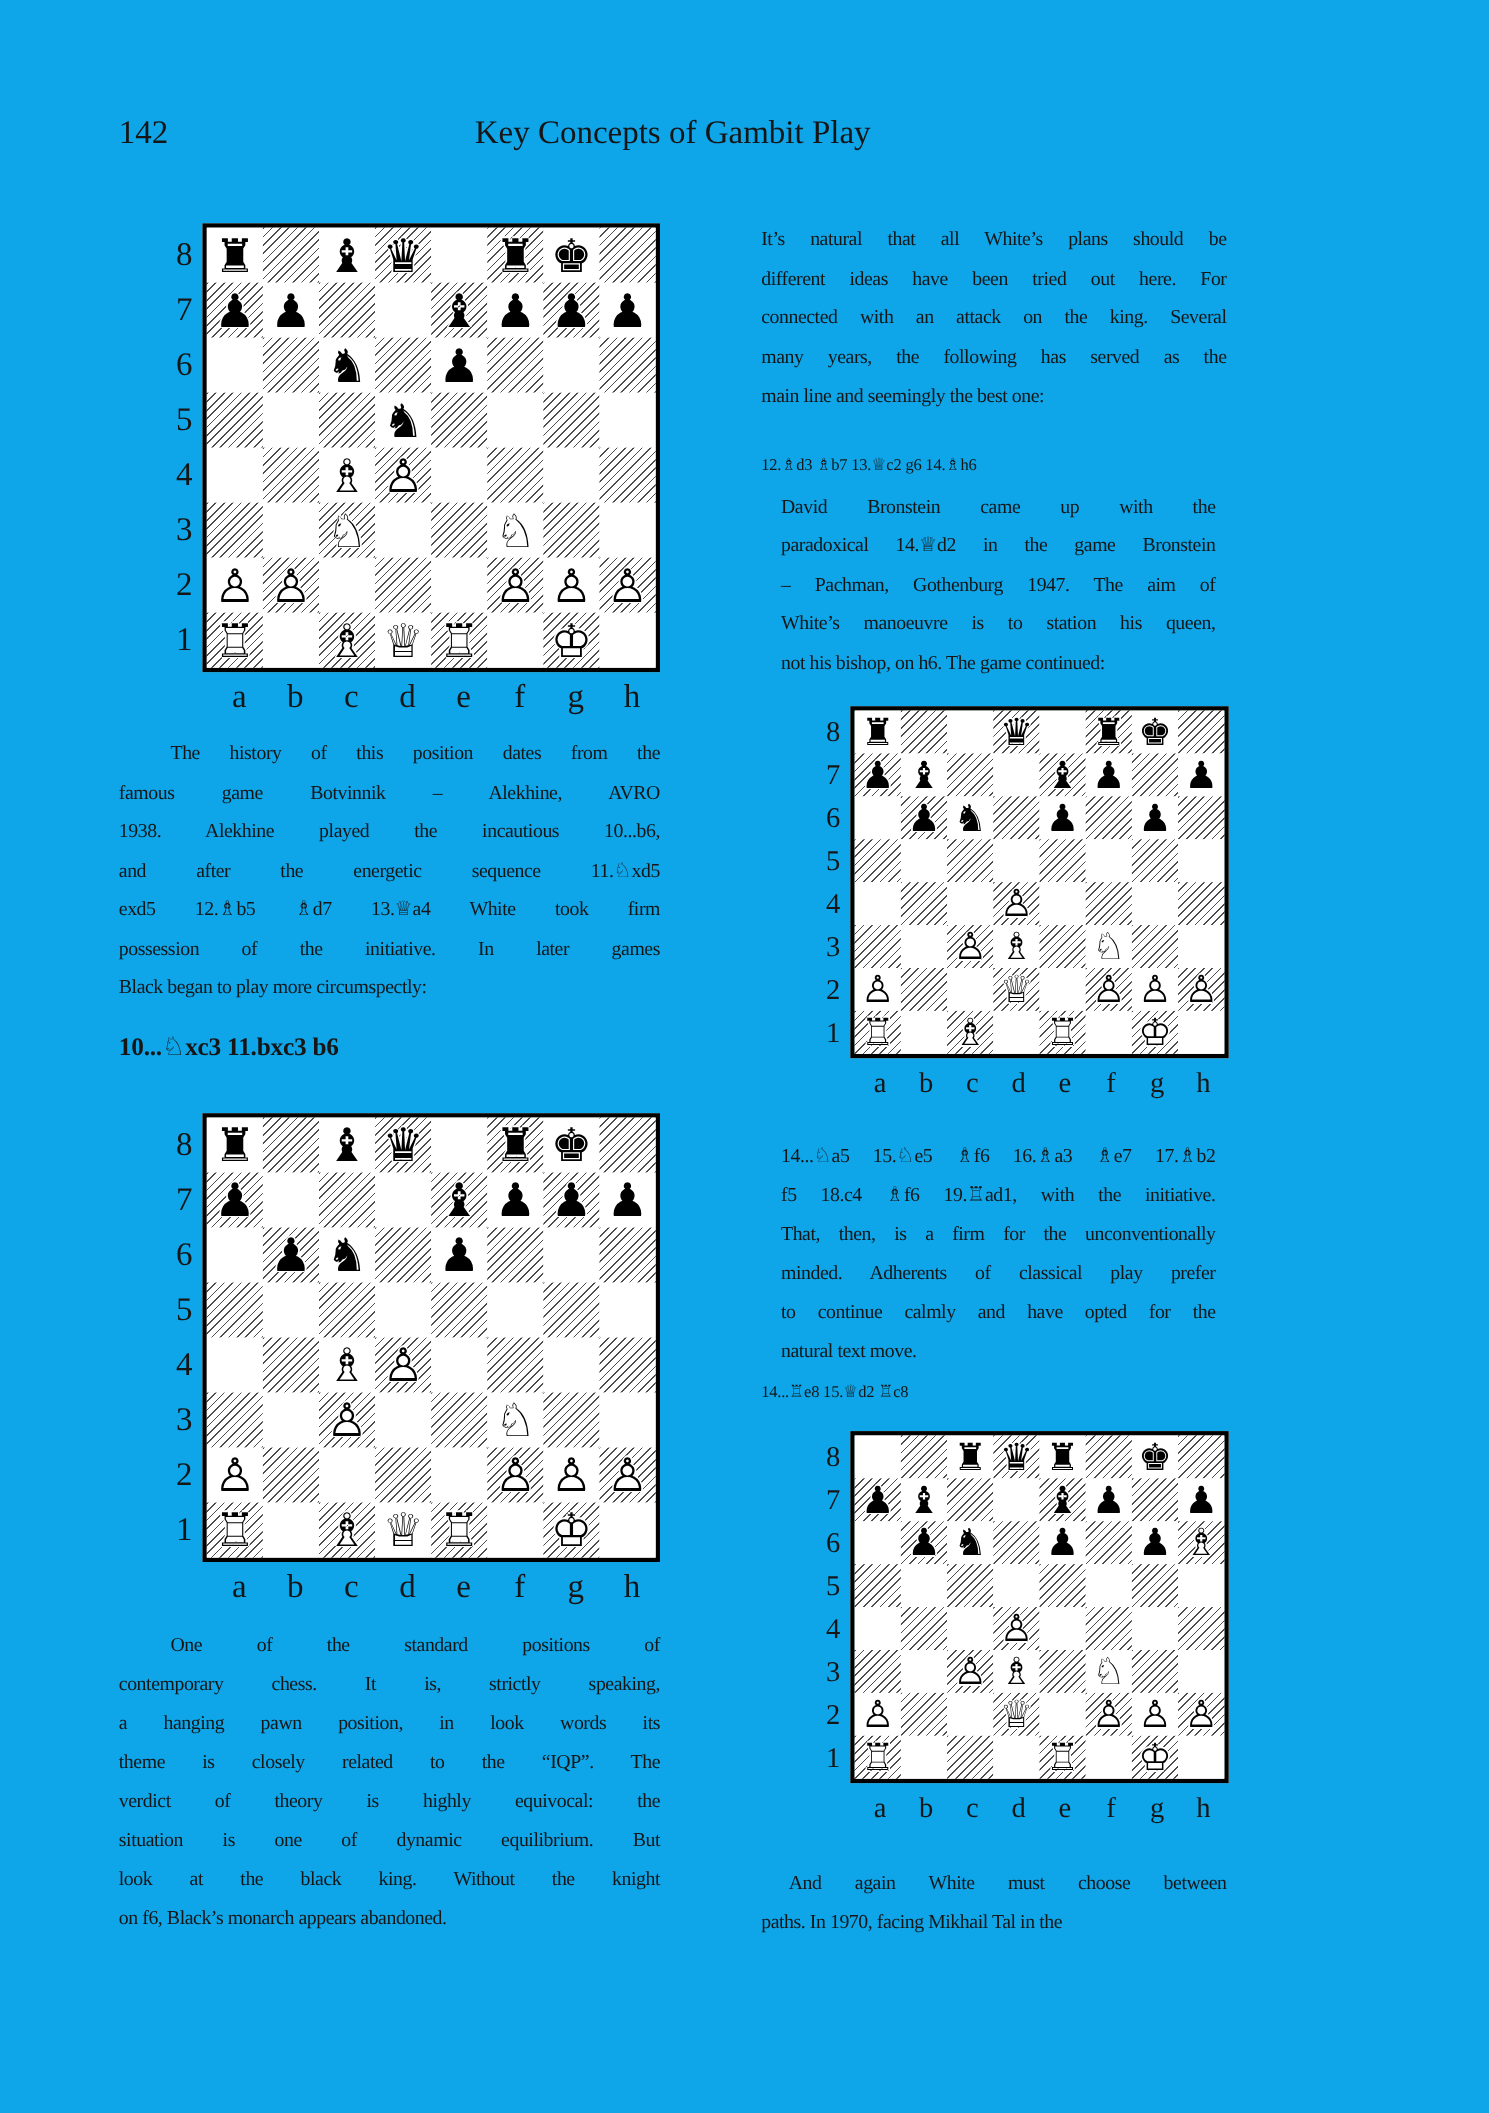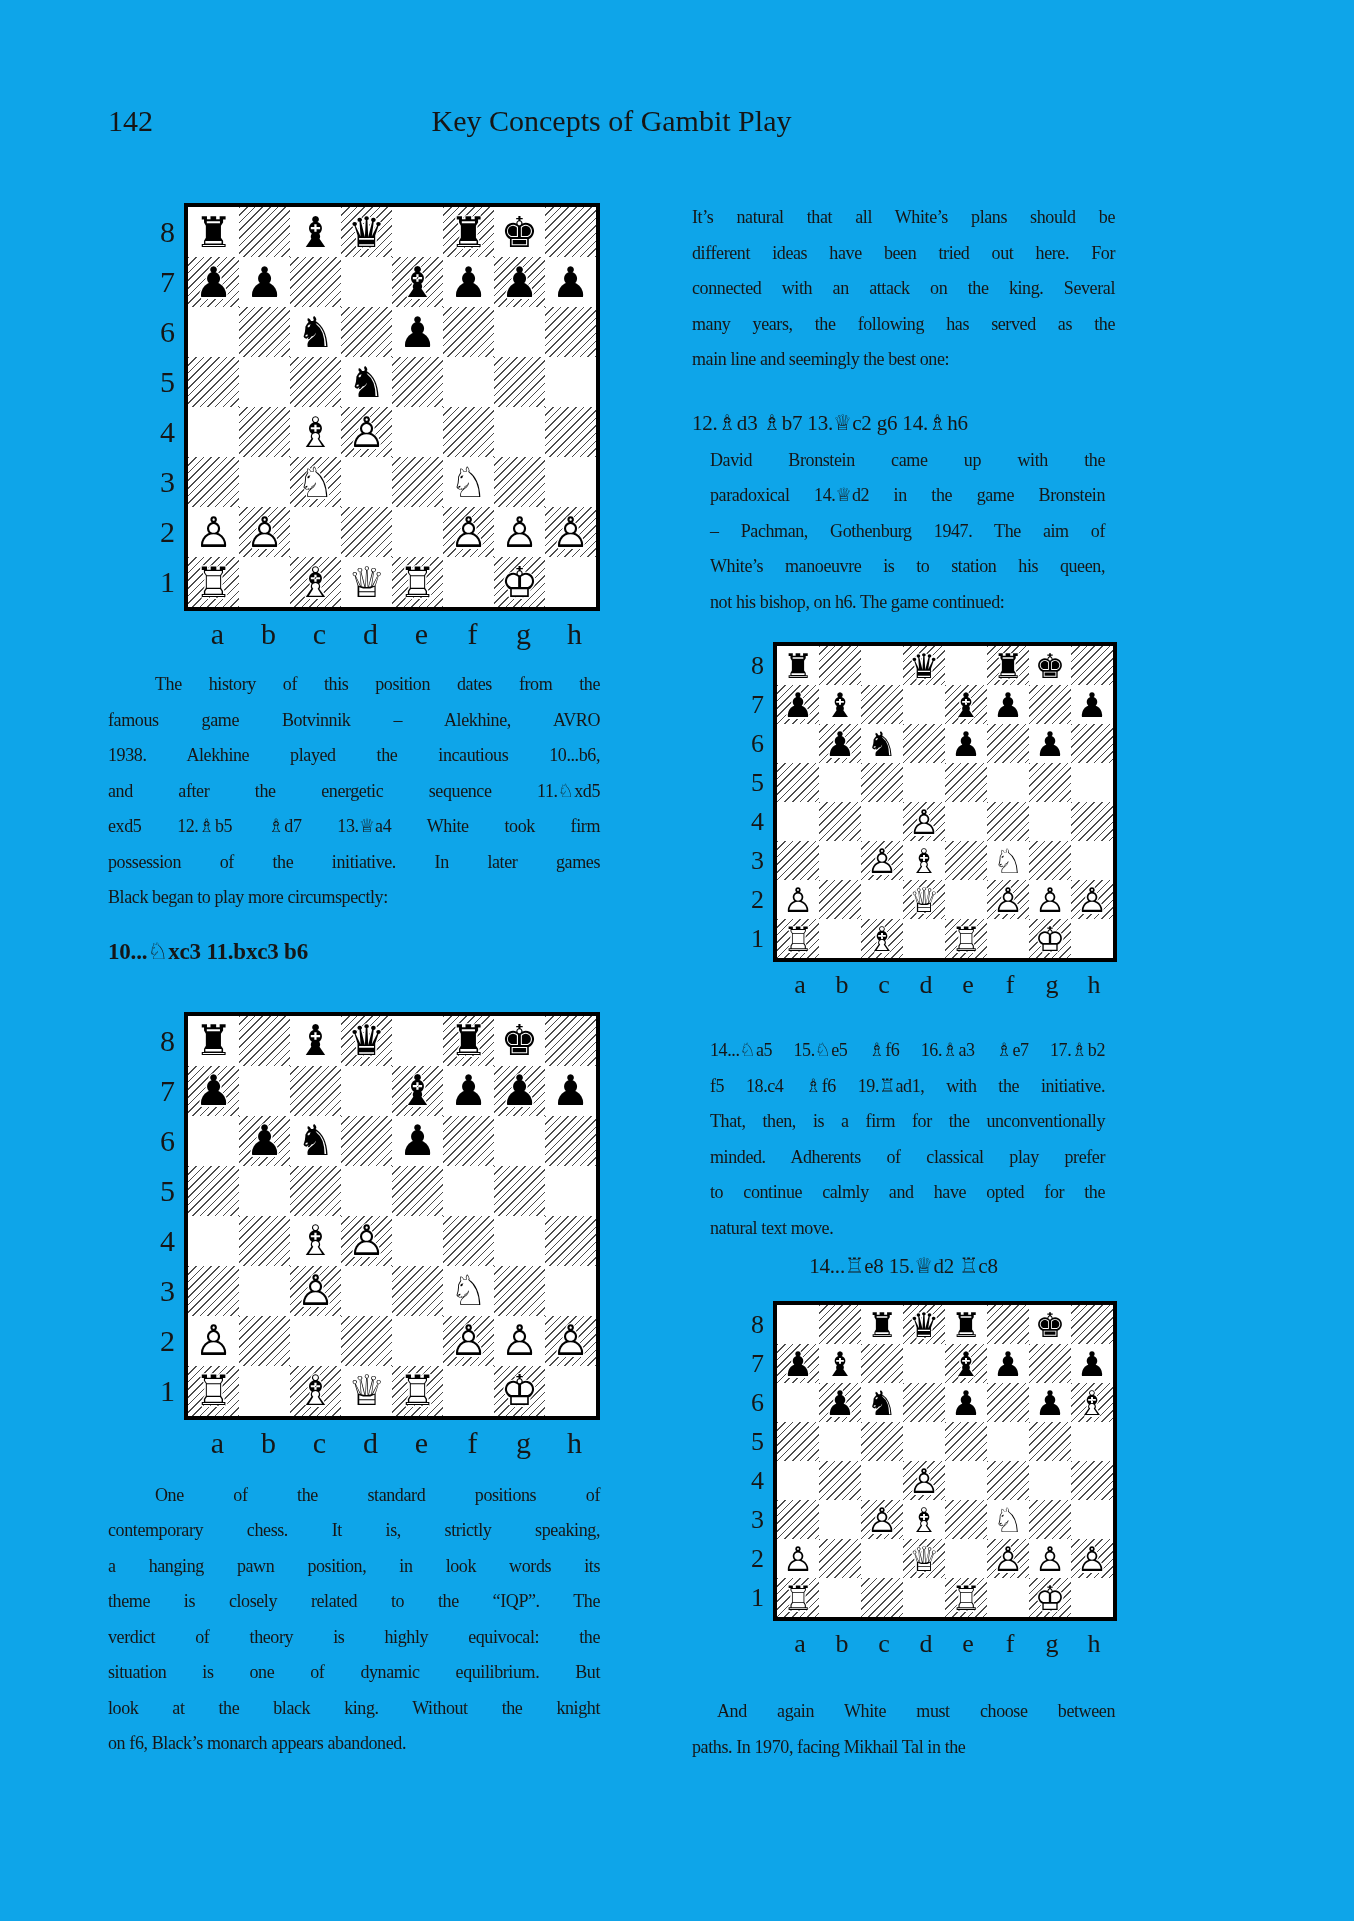--- a/index.html
+++ b/index.html
@@ -17,33 +17,33 @@
   .col-left{left:108px;width:492px;}
   .col-right{left:692px;width:423px;}
 
   
   .bodytext{font-size:18px;line-height:35.5px;letter-spacing:-0.4px;}
   .tline{text-align:justify;text-align-last:justify;min-height:35.5px;}
   .tline.lastline{text-align-last:left;}
   .findent .tline:first-child{text-indent:47px;}
   .findent-sm .tline:first-child{text-indent:25px;}
   .inset{padding-left:18px;padding-right:10px;}
-  .moveline{font-size:21px;line-height:36px;letter-spacing:-0.2px;}
+  .moveline{font-size:15px;line-height:36px;letter-spacing:-0.2px;}
   .bold{font-weight:bold;font-size:23px;}
   .fig{font-family:"DejaVu Sans",sans-serif;font-size:1.02em;line-height:1;letter-spacing:0;}
 
   
   .lp1{margin-top:10px;}
   .lmove{margin-top:18px;}
   .lp2{margin-top:12px;}
   .rp1{margin-top:40px;}
   .rmove1{margin-top:27px;}
   .rp2{margin-top:2px;}
   .rp3{margin-top:25px;}
-  .rmove2{margin-top:2px;text-align:center;}
+  .rmove2{margin-top:2px;}
   .rp4{margin-top:27px;}
 
   
   .diagram{--sqw:51px;--sqh:50px;--lblw:36px;--lblfs:30px;--pcfs:42px;}
   .diagram.small{--sqw:42px;--sqh:39px;--lblw:32px;--lblfs:26px;--pcfs:34px;}
   #diag1{margin:43px 0 0 46px;}
   #diag2{margin:42px 0 0 46px;}
   #diag3{margin:22px 0 0 59px;}
   #diag4{margin:17px 0 0 59px;}
   .drow{display:flex;}

